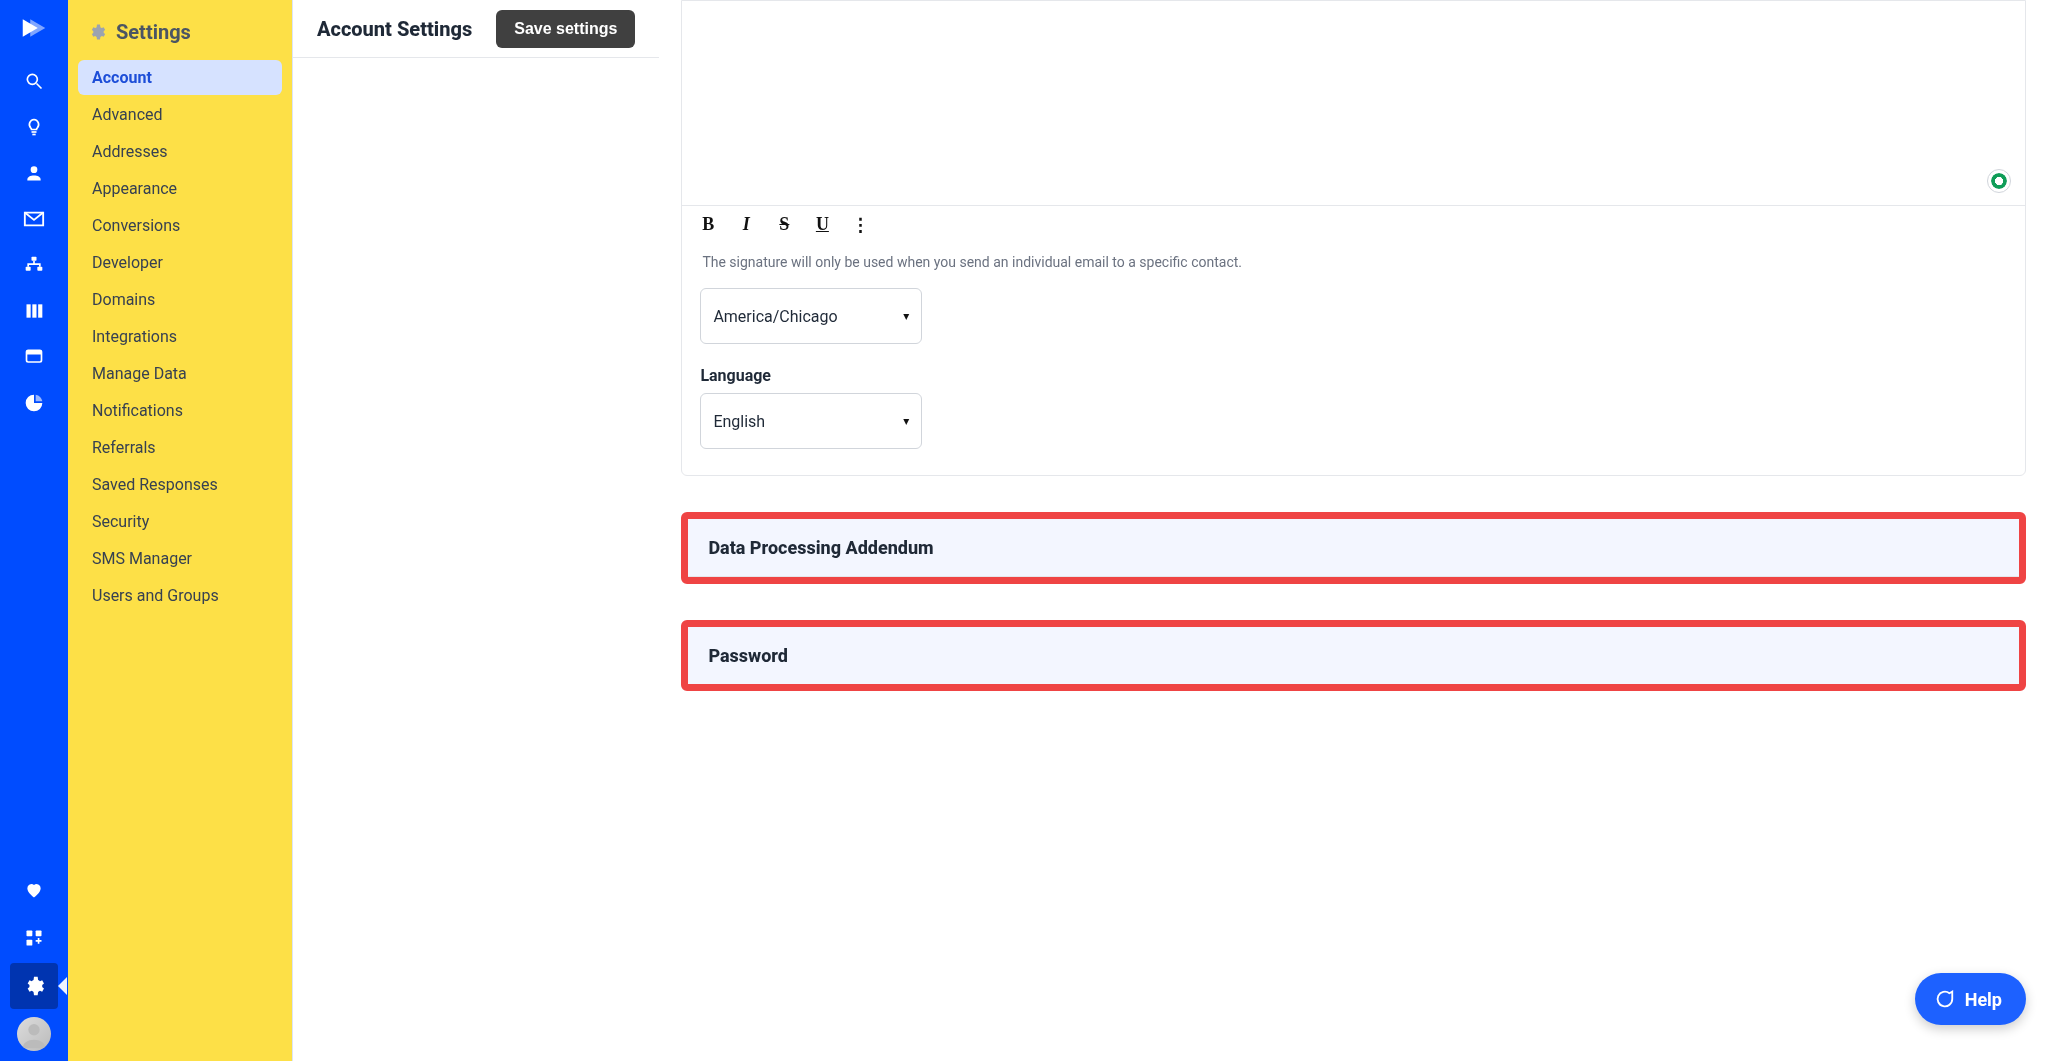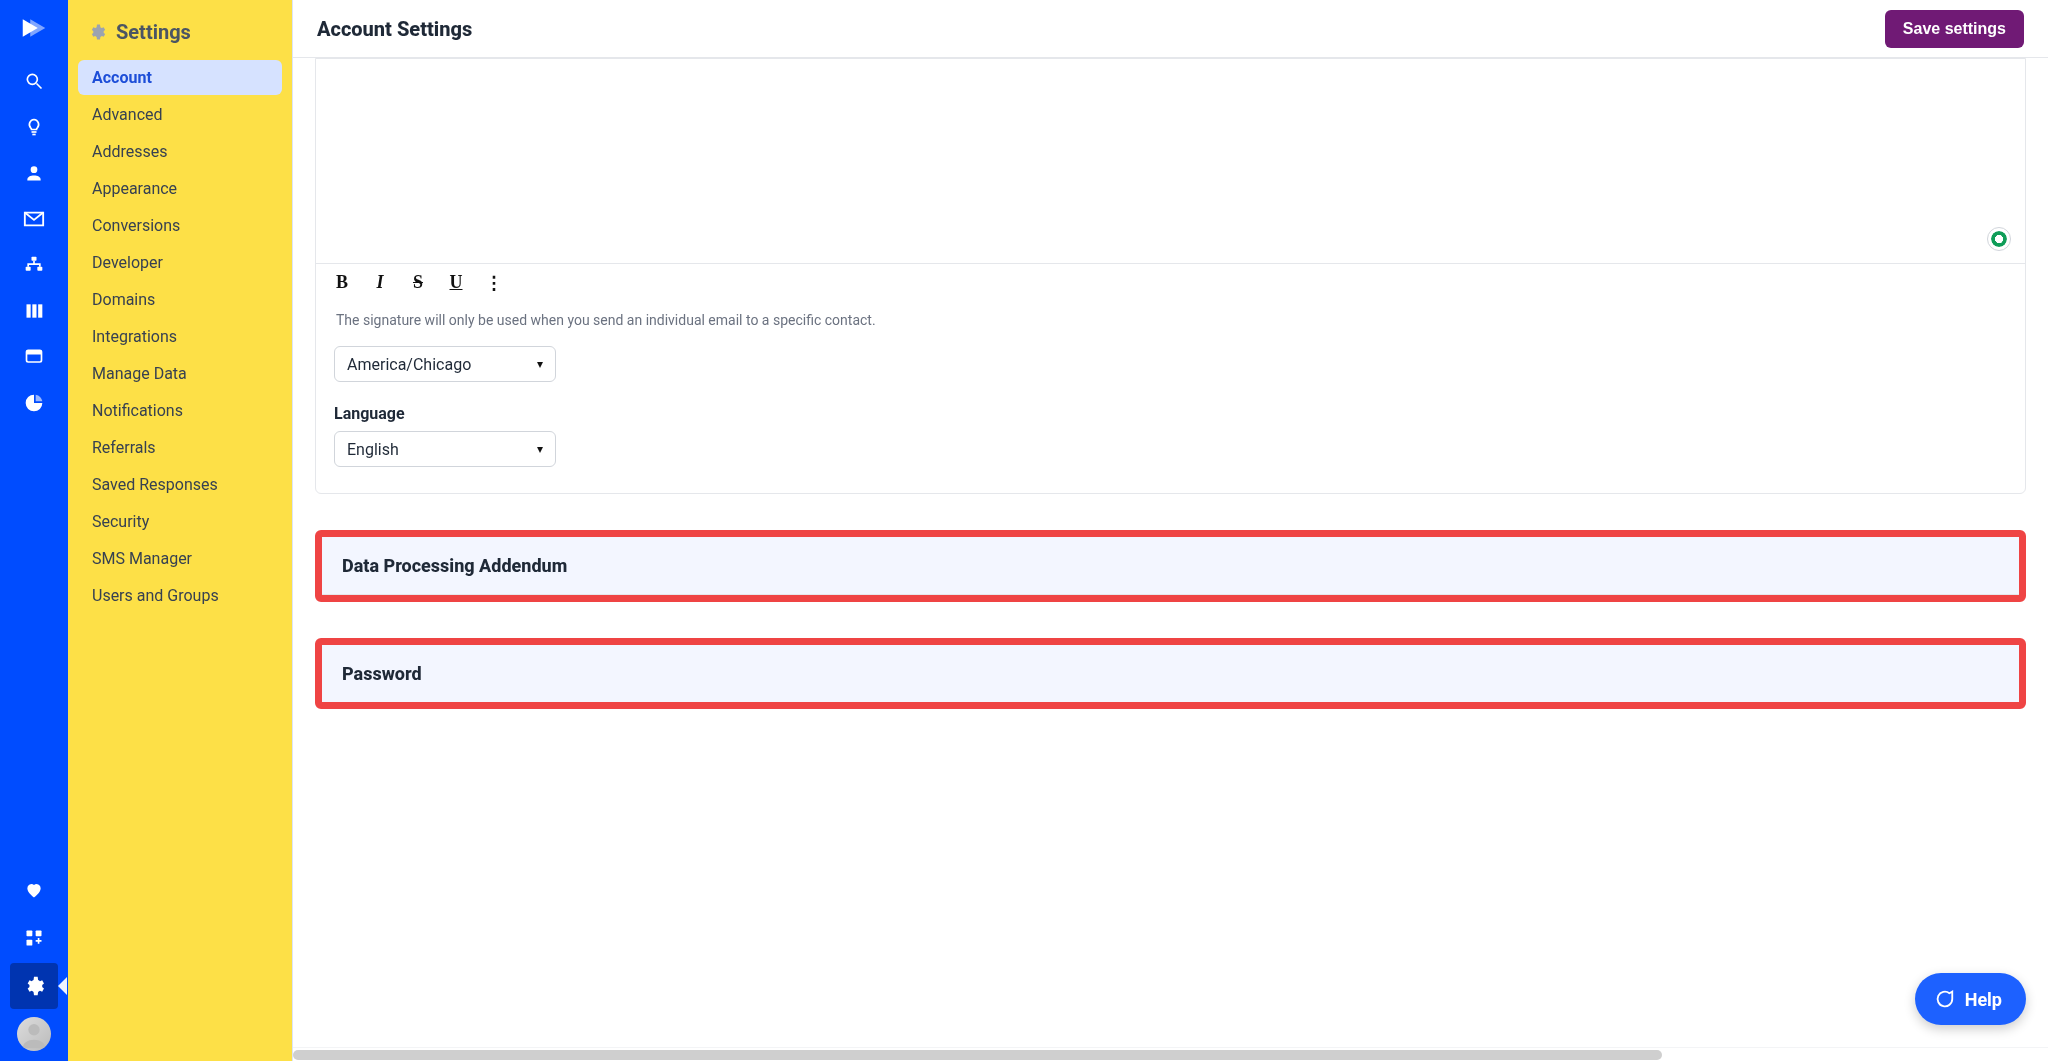--- a/index.html
+++ b/index.html
@@ -30,28 +30,28 @@
   }
   .sidebar-title { display:flex; align-items:center; gap:10px; padding:6px 10px 16px 10px; font-weight:700; font-size:20px; color:#4b5563;}
   .sidebar-title svg { color:#9ca3af; }
   .sidebar-item {
     display:block; padding:8px 14px; font-size:16px; color:#374151; border-radius:6px; cursor:pointer;
   }
   .sidebar-item + .sidebar-item { margin-top:2px; }
   .sidebar-item.active { background:#d6e2ff; color:#1d4ed8; font-weight:700; }
 
   
-  .main { flex:1; display:flex; flex-direction:column; min-width:0; background:#fff; }
+  .main { flex:1; display:flex; min-width:0; background:#fff; }
   .topbar {
     height:58px; border-bottom:1px solid #e5e7eb; display:flex; align-items:center; padding:0 24px; gap:12px;
   }
   .topbar-title { font-size:20px; font-weight:800; color:#1f2937; }
   .topbar-spacer { flex:1; }
   .btn-primary {
-    background:#701a75; color:#fff; border:none; padding:10px 18px; font-size:16px; font-weight:600; border-radius:6px; cursor:pointer;
+    background:#404040; color:#fff; border:none; padding:10px 18px; font-size:16px; font-weight:600; border-radius:6px; cursor:pointer;
   }
 
   .content {
     flex:1; overflow:auto; padding:0 22px 22px 22px;
   }
 
   
   .card {
     border:1px solid #e5e7eb; border-radius:6px; background:#fff; margin-top:0;
   }
@@ -75,21 +75,21 @@
   .tool.strike { text-decoration:line-through; font-weight:600;}
   .tool.underline { text-decoration:underline; font-weight:600;}
   .tool.more { font-family:inherit; font-size:18px; font-weight:700; }
   .helper-text { color:#6b7280; font-size:14px; margin:10px 2px 18px 2px; }
 
   
   .form-group { margin-bottom:22px; }
   .form-label { font-size:16px; font-weight:700; color:#1f2937; margin-bottom:8px; display:block; }
   .select {
     display:flex; align-items:center; justify-content:space-between; gap:12px;
-    border:1px solid #d1d5db; border-radius:6px; height:36px; padding:0 12px; width:222px; background:#fff; cursor:pointer; font-size:16px;
+    border:1px solid #d1d5db; border-radius:6px; height:56px; padding:0 12px; width:222px; background:#fff; cursor:pointer; font-size:16px;
   }
   .select .caret { font-size:12px; color:#111; }
 
   .section-outer { padding:0 18px 20px 18px; }
 
   
   .section-card {
     border:7px solid #ef4444; border-radius:6px; margin-top:36px; overflow:hidden;
   }
   .section-header {

